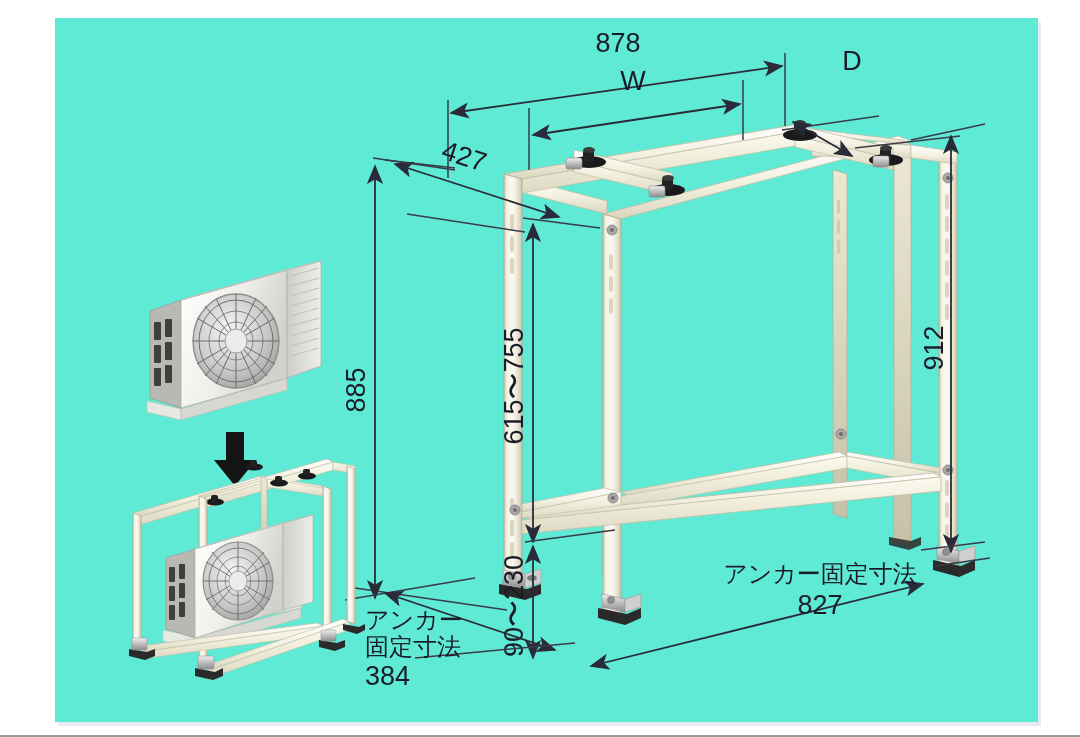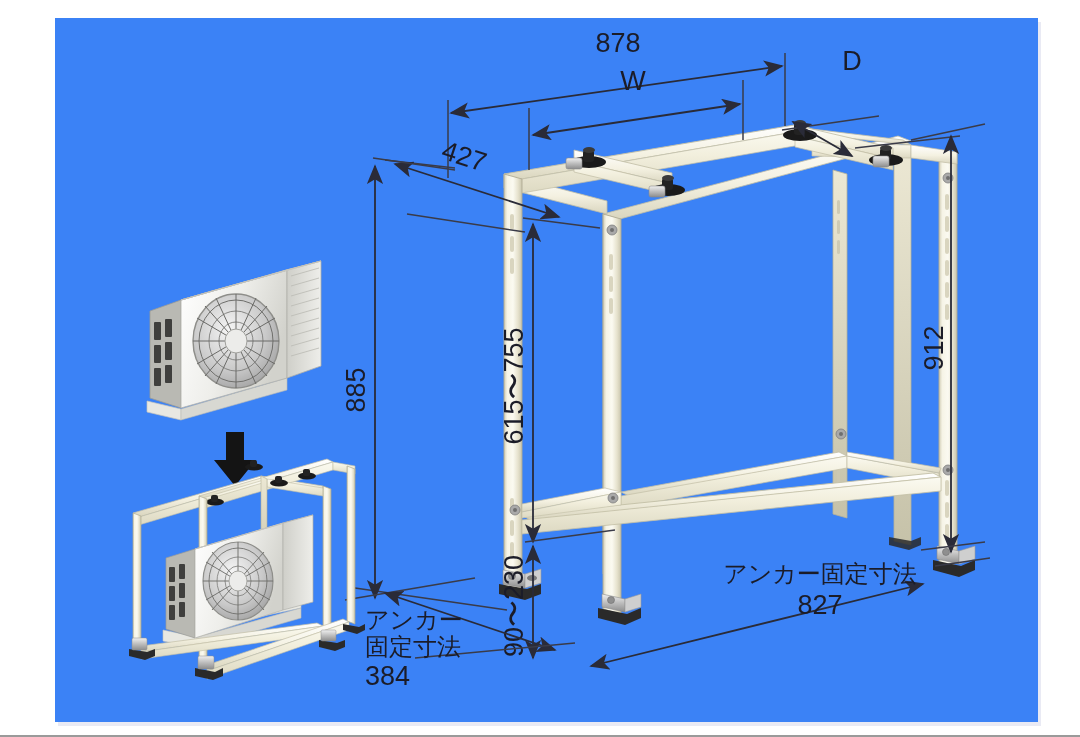--- a/index.html
+++ b/index.html
@@ -32,21 +32,21 @@
     background: #9a9a9a;
   }
 
   
   .canvas {
     position: absolute;
     left: 55px;
     top: 18px;
     width: 983px;
     height: 704px;
-    background: #3b82f6;
+    background: #5eead4;
   }
   .canvas-shadow {
     position: absolute;
     left: 58px;
     top: 22px;
     width: 983px;
     height: 704px;
     background: #e9eaf4;
   }
 

